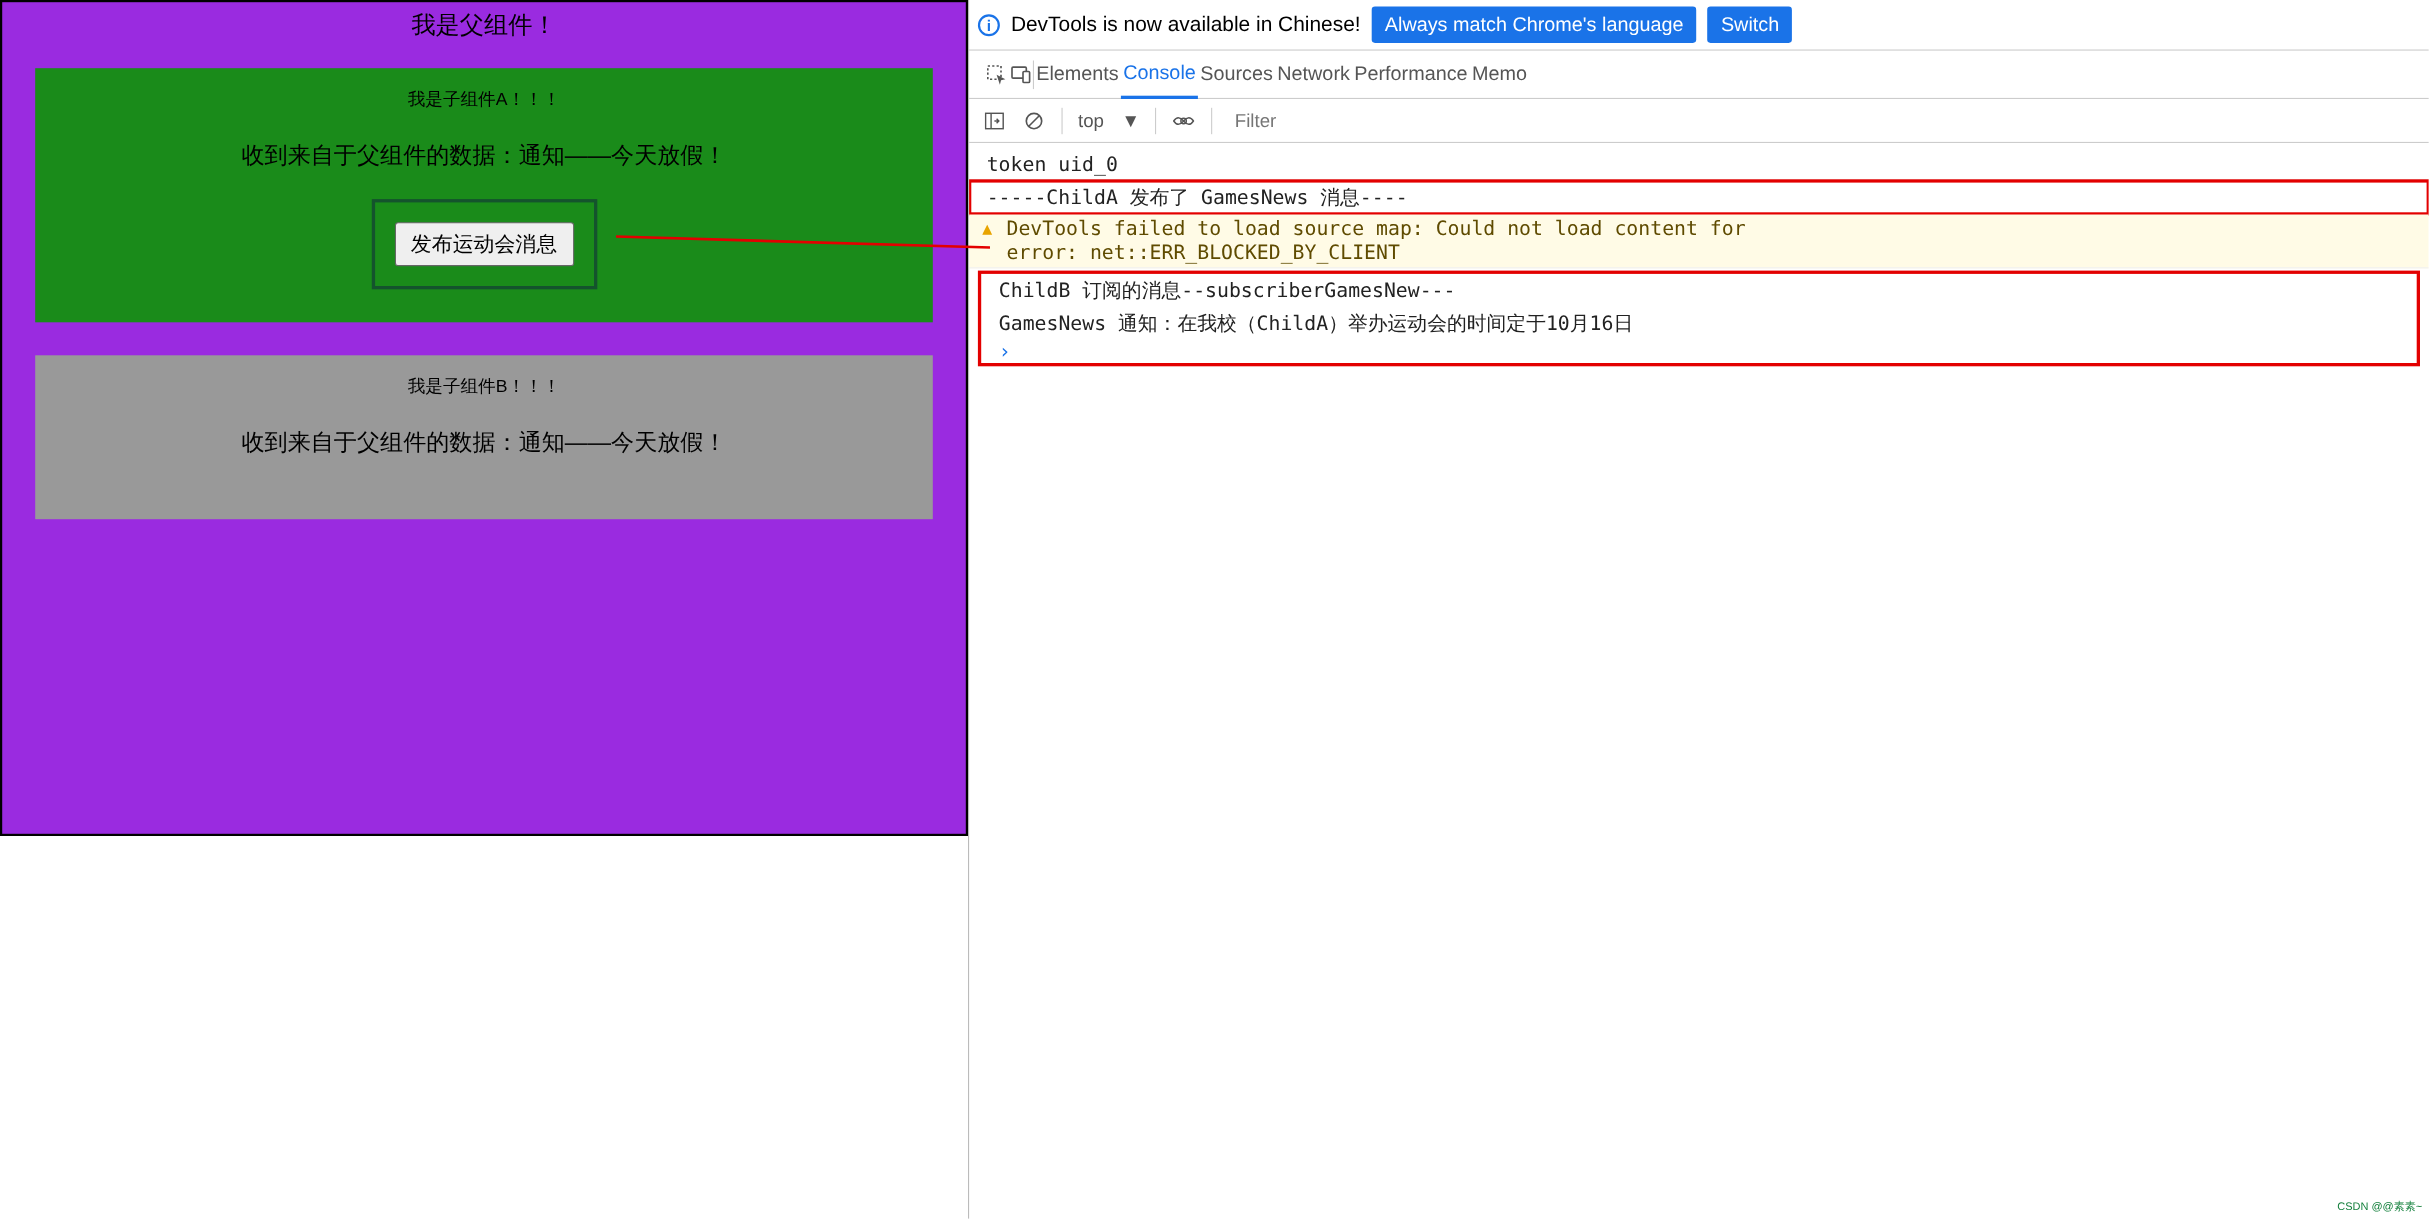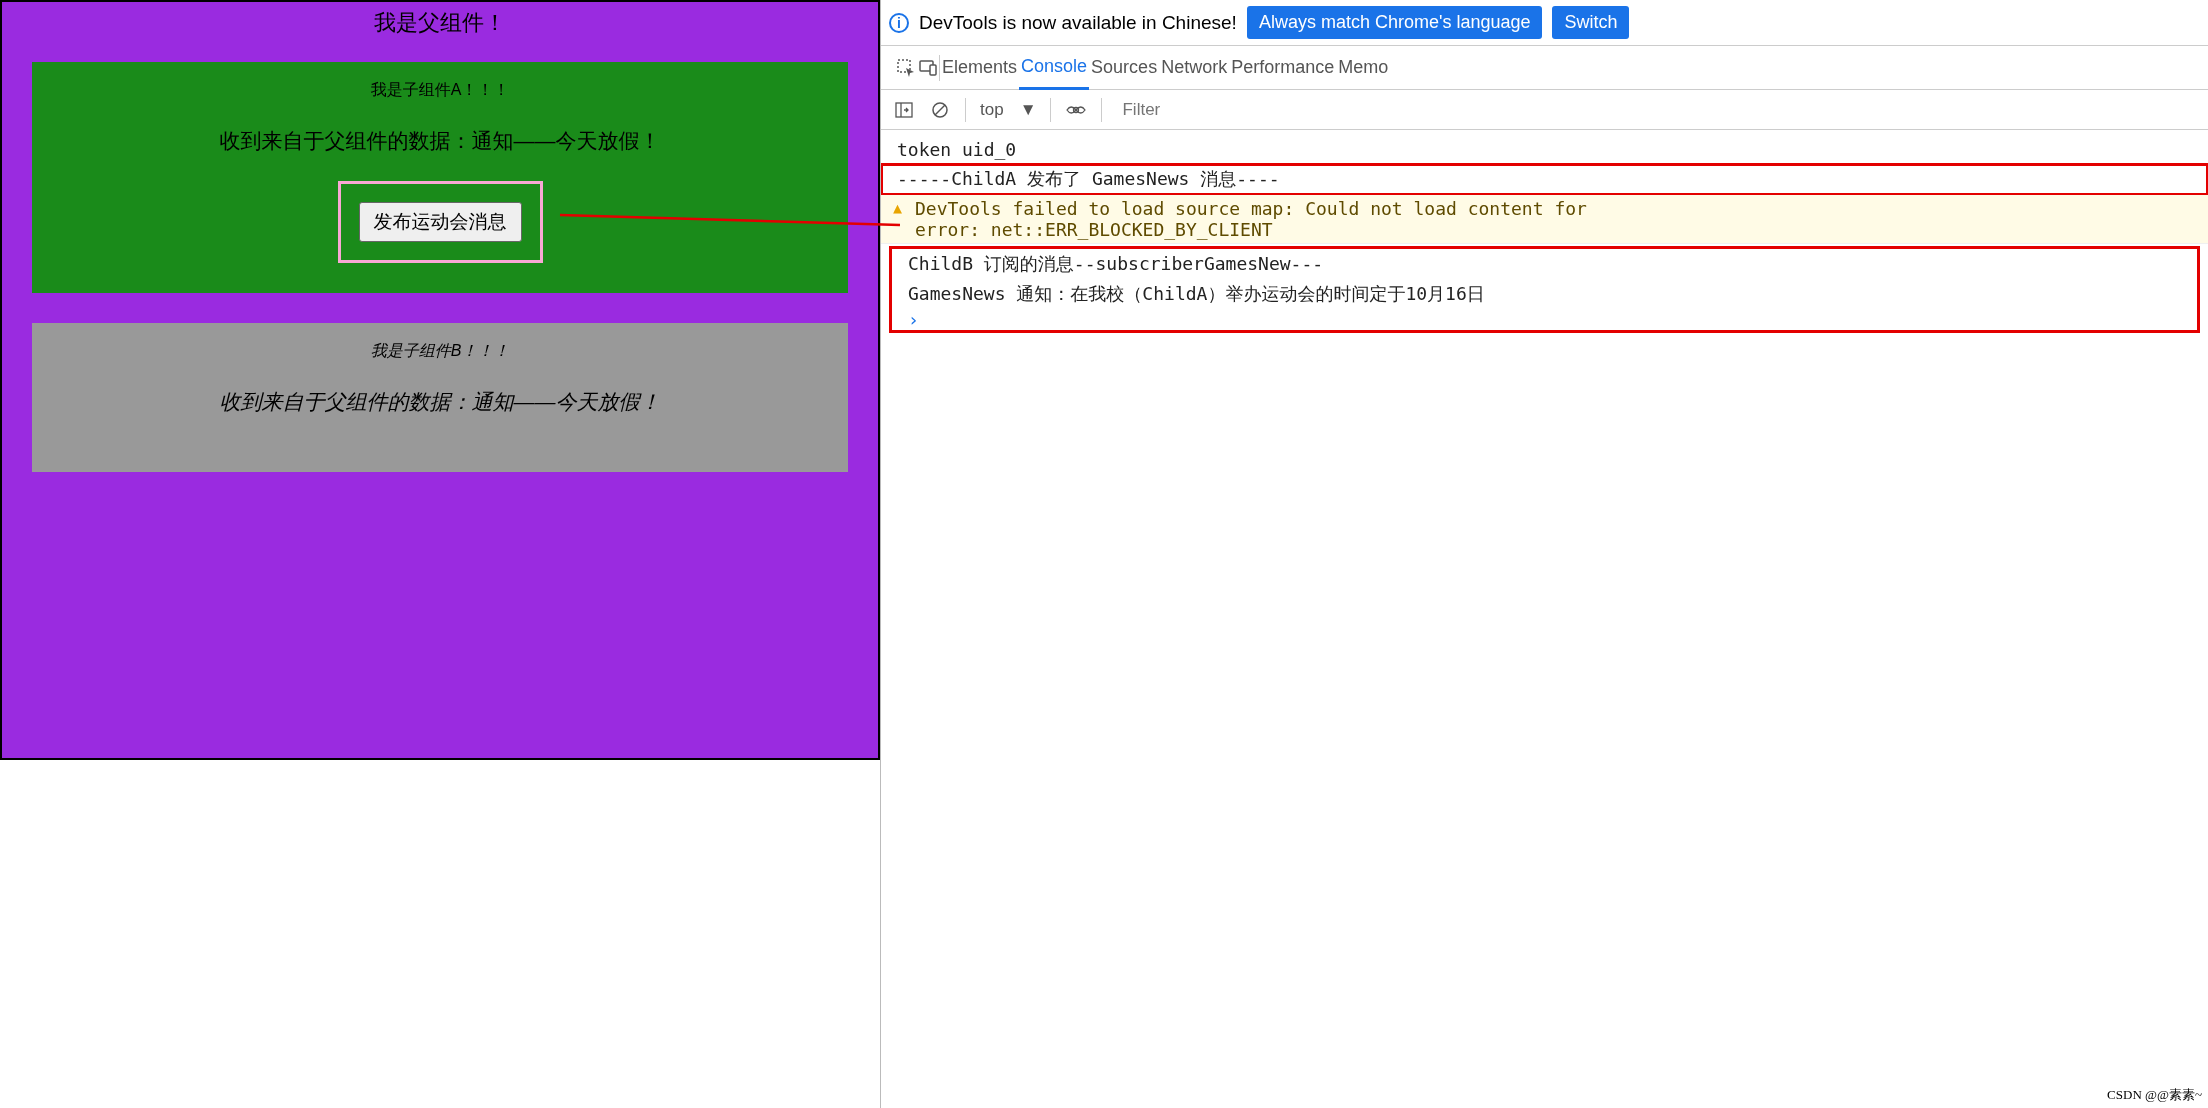--- a/index.html
+++ b/index.html
@@ -20,26 +20,26 @@
     font-size: 22px;
     padding: 6px 0 24px 0;
     color: #000;
   }
   .child-box {
     margin: 0 30px 30px 30px;
     padding: 18px 10px 30px 10px;
     text-align: center;
   }
   .child-a { background: #1a8b1a; }
-  .child-b { background: #999999; margin-top: 20px; font-style: italic; }
+  .child-b { background: #999999; margin-top: 20px; }
   .child-title { font-size: 16px; color: #000; margin-bottom: 26px; }
   .child-msg   { font-size: 21px; color: #000; margin-bottom: 26px; }
   .btn-wrap {
     display: inline-block;
-    border: 3px solid #f9a8d4;
+    border: 3px solid #14532d;
     padding: 18px 18px;
     position: relative;
   }
   .publish-btn {
     font-size: 19px;
     padding: 6px 14px;
     background: #efefef;
     border: 1px solid #666;
     border-radius: 3px;
     cursor: pointer;
@@ -109,22 +109,22 @@
 
   
   .arrow-svg {
     position: absolute;
     top: 0; left: 0;
     pointer-events: none;
     z-index: 50;
   }
 
   .watermark {
-    position: fixed; right: 6px; bottom: 4px; font-size: 13px; color: #000000;
-    font-family: Liberation Serif, serif;
+    position: fixed; right: 6px; bottom: 4px; font-size: 10px; color: #15803d;
+    font-family: Liberation Sans, sans-serif;
   }
 </style>
 </head>
 <body>
 
 <div class="app-pane">
   <div class="parent-title">我是父组件！</div>
 
   <div class="child-box child-a">
     <div class="child-title">我是子组件A！！！</div>

